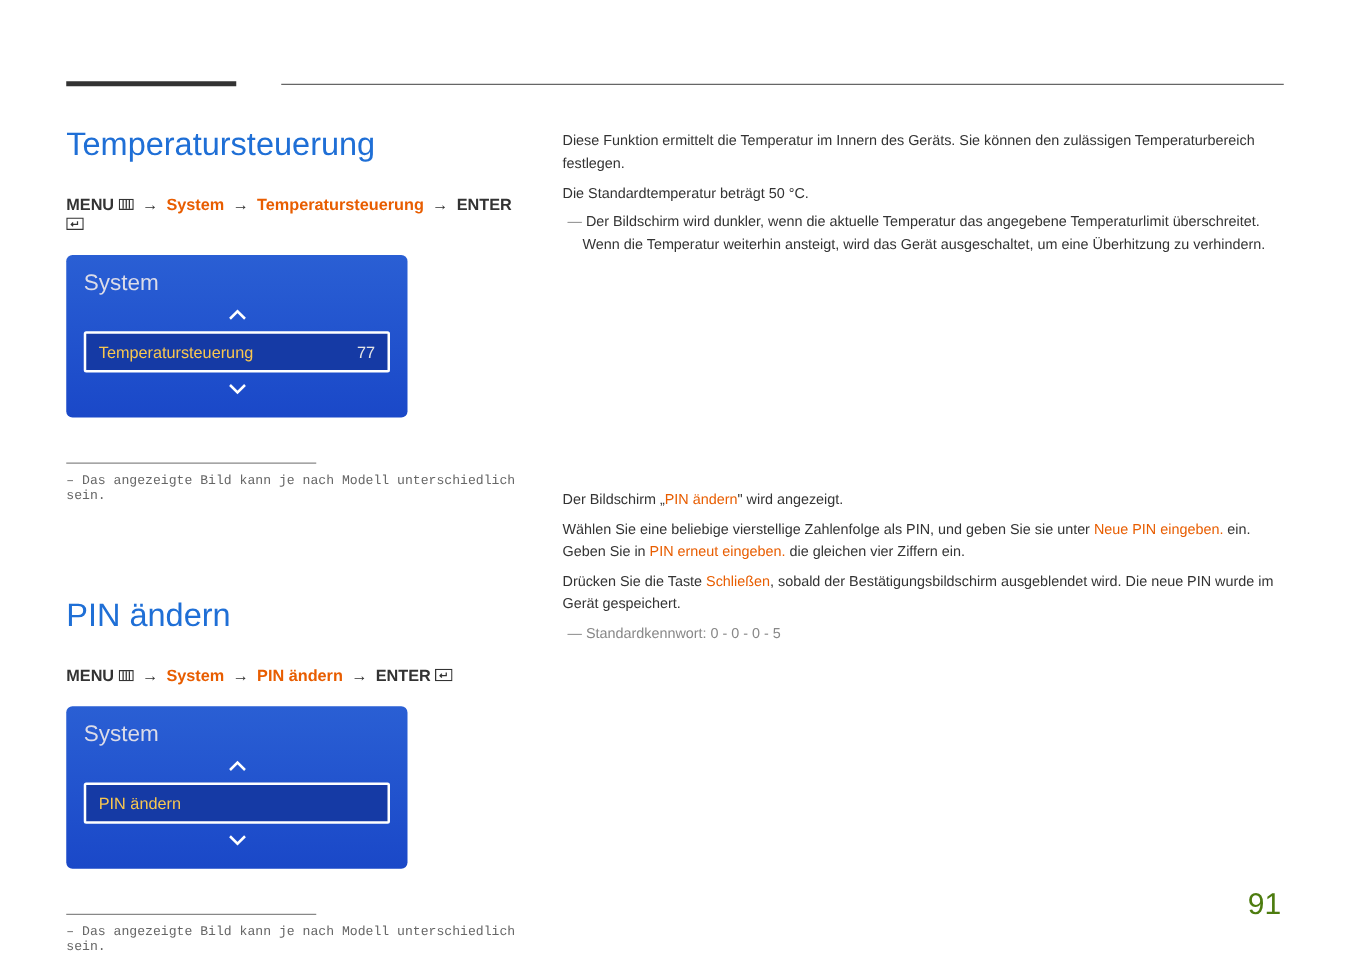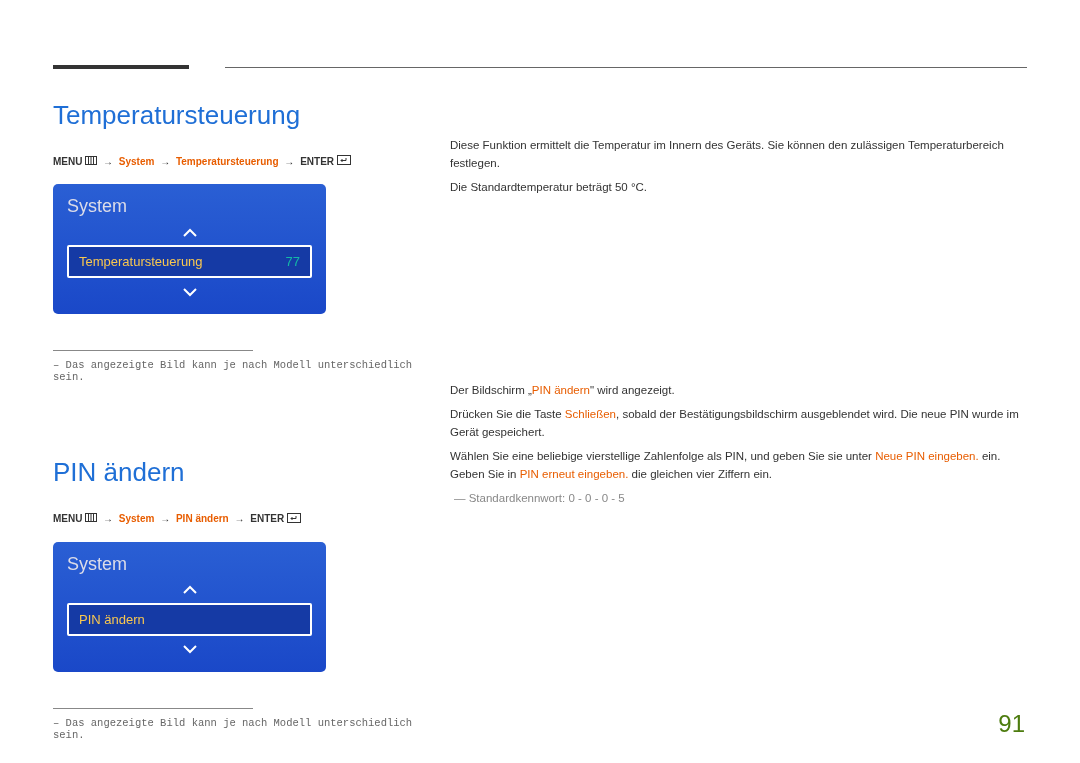--- a/index.html
+++ b/index.html
@@ -30,36 +30,35 @@
   position: absolute;
   left: 53px;
   top: 100px;
   width: 360px;
 }
 .right-col {
   position: absolute;
   left: 450px;
   top: 105px;
   width: 575px;
-  margin-top: 32px;
 }
 .section-title {
   font-size: 26px;
   color: #1f6fd6;
   font-weight: 400;
   margin-bottom: 25px;
 }
 .section-title2 {
   font-size: 26px;
   color: #1f6fd6;
   font-weight: 400;
   margin-bottom: 25px;
 }
 .breadcrumb {
-  font-size: 10px;
+  font-size: 13px;
   color: #333;
   margin-bottom: 16px;
   font-weight: bold;
 }
 .breadcrumb .orange { color: #e85d00; }
 .breadcrumb .arrow { margin: 0 3px; color: #333; }
 .breadcrumb .icon-box {
   display: inline-block;
   vertical-align: middle;
   position: relative;
@@ -87,21 +86,21 @@
   border: 2px solid #ffffff;
   border-radius: 2px;
   background: #153aa5;
   padding: 7px 10px;
   display: flex;
   justify-content: space-between;
   align-items: center;
   margin: 4px 0;
 }
 .menu-item-label { color: #f9c74f; font-size: 13px; }
-.menu-item-value { color: #14b8a6; font-size: 13px; }
+.menu-item-value { color: #e5e5e5; font-size: 13px; }
 .divider {
   border-top: 1px solid #888;
   width: 200px;
   margin-top: 36px;
   margin-bottom: 8px;
 }
 .note {
   font-size: 10.5px;
   color: #666;
   font-family: Liberation Mono, monospace;
@@ -231,31 +230,34 @@
     <div class="note">Das angezeigte Bild kann je nach Modell unterschiedlich sein.</div>
   </div>
 
 </div>
 
 <div class="right-col">
 
   <div class="body-text">
     <p>Diese Funktion ermittelt die Temperatur im Innern des Geräts. Sie können den zulässigen Temperaturbereich festlegen.</p>
     <p>Die Standardtemperatur beträgt 50 °C.</p>
+    <p class="dash-para">
+      <span class="dash">―&nbsp;</span><span>Der Bildschirm wird dunkler, wenn die aktuelle Temperatur das angegebene Temperaturlimit überschreitet. Wenn die Temperatur weiterhin ansteigt, wird das Gerät ausgeschaltet, um eine Überhitzung zu verhindern.</span>
+    </p>
   </div>
 
   <div class="body-text" style="margin-top: 186px;">
     <p>
       <span>Der Bildschirm „</span><span class="orange">PIN ändern</span><span>" wird angezeigt.</span>
     </p>
     <p>
+      <span>Wählen Sie eine beliebige vierstellige Zahlenfolge als PIN, und geben Sie sie unter </span><span class="orange">Neue PIN eingeben.</span><span> ein. Geben Sie in </span><span class="orange">PIN erneut eingeben.</span><span> die gleichen vier Ziffern ein.</span>
+    </p>
+    <p>
       <span>Drücken Sie die Taste </span><span class="orange">Schließen</span><span>, sobald der Bestätigungsbildschirm ausgeblendet wird. Die neue PIN wurde im Gerät gespeichert.</span>
-    </p>
-    <p>
-      <span>Wählen Sie eine beliebige vierstellige Zahlenfolge als PIN, und geben Sie sie unter </span><span class="orange">Neue PIN eingeben.</span><span> ein. Geben Sie in </span><span class="orange">PIN erneut eingeben.</span><span> die gleichen vier Ziffern ein.</span>
     </p>
     <p class="dash-para greyish">
       <span class="dash">―&nbsp;</span><span>Standardkennwort: 0 - 0 - 0 - 5</span>
     </p>
   </div>
 
 </div>
 
 <div class="page-num">91</div>
 

